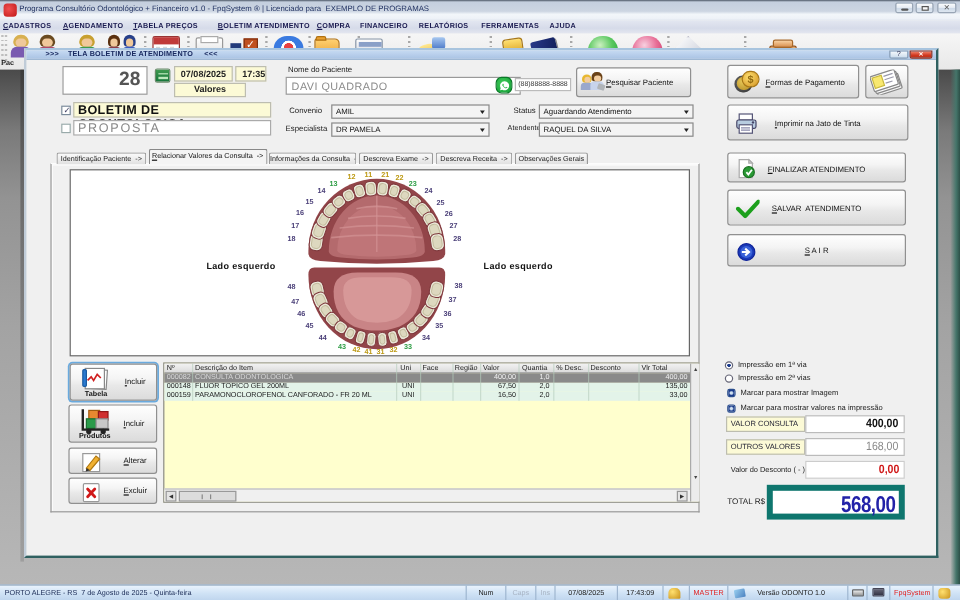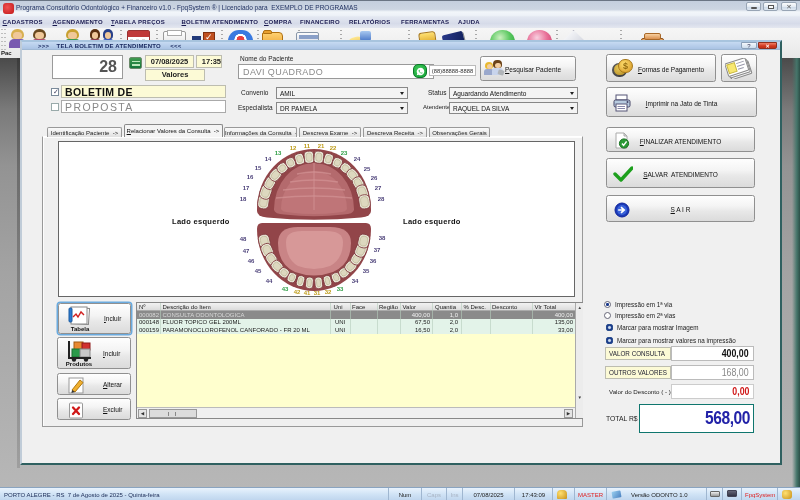--- a/index.html
+++ b/index.html
@@ -268,21 +268,21 @@
   </div>
 <div class="abs yel" style="left:605px;top:366px;width:66px;height:13px;font-size:6.3px;color:#223;line-height:12px;padding-left:3px;white-space:nowrap;">OUTROS VALORES</div>
 <div class="abs" style="left:671px;top:365px;width:83px;height:15px;background:#fff;border:1px solid #bbb;">
     <span class="abs" style="right:4px;top:1px;font-size:10px;color:#888;transform:scaleX(0.88);transform-origin:right;">168,00</span>
   </div>
 <div class="lab" style="left:609px;top:388px;font-size:6.2px;">Valor do Desconto ( - )</div>
 <div class="abs" style="left:671px;top:384px;width:83px;height:15px;background:#fff;border:1px solid #ccc;">
     <span class="abs" style="right:4px;top:1px;font-size:10px;font-weight:bold;color:#d01818;transform:scaleX(0.88);transform-origin:right;">0,00</span>
   </div>
 <div class="lab" style="left:606px;top:415px;font-size:6.8px;white-space:nowrap;">TOTAL R$</div>
-<div class="abs" style="left:639px;top:404px;width:115px;height:29px;background:#fff;border:1px solid #0f766e;">
+<div class="abs" style="left:639px;top:404px;width:115px;height:29px;background:#fff;border:5px solid #0f766e;">
     <span class="abs" style="right:3px;top:2px;font-size:19px;font-weight:bold;color:#2222a8;letter-spacing:-0.5px;transform:scaleX(0.82);transform-origin:right;">568,00</span>
   </div>
 <div class="abs" style="left:42px;top:136px;width:541px;height:291px;background:#f0f0f0;border:1px solid #999;border-top:1px solid #fff;box-shadow:inset 1px 1px 0 #fdfdfd;"></div>
 <div class="abs" style="left:47px;top:127px;width:75px;height:10px;background:linear-gradient(#fafafa,#e0e0e0);border:1px solid #999;border-bottom:none;border-radius:2px 2px 0 0;font-size:6px;color:#222;text-align:center;line-height:10px;white-space:nowrap;overflow:hidden;">Identificação Paciente &nbsp;-&gt;</div>
 <div class="abs" style="left:123.5px;top:124px;width:99px;height:13px;background:#f4f4f4;border:1px solid #888;border-bottom:none;border-radius:2px 2px 0 0;font-size:6px;color:#111;text-align:center;line-height:12px;white-space:nowrap;z-index:2;overflow:hidden;"><u>R</u>elacionar Valores da Consulta &nbsp;-&gt;</div>
 <div class="abs" style="left:224px;top:127px;width:73px;height:10px;background:linear-gradient(#fafafa,#e0e0e0);border:1px solid #999;border-bottom:none;border-radius:2px 2px 0 0;font-size:6px;color:#222;text-align:center;line-height:10px;white-space:nowrap;overflow:hidden;">Informações da Consulta &nbsp;-&gt;</div>
 <div class="abs" style="left:299px;top:127px;width:62px;height:10px;background:linear-gradient(#fafafa,#e0e0e0);border:1px solid #999;border-bottom:none;border-radius:2px 2px 0 0;font-size:6px;color:#222;text-align:center;line-height:10px;white-space:nowrap;overflow:hidden;">Descreva Exame &nbsp;-&gt;</div>
 <div class="abs" style="left:363px;top:127px;width:64px;height:10px;background:linear-gradient(#fafafa,#e0e0e0);border:1px solid #999;border-bottom:none;border-radius:2px 2px 0 0;font-size:6px;color:#222;text-align:center;line-height:10px;white-space:nowrap;overflow:hidden;">Descreva Receita &nbsp;-&gt;</div>
 <div class="abs" style="left:429px;top:127px;width:61px;height:10px;background:linear-gradient(#fafafa,#e0e0e0);border:1px solid #999;border-bottom:none;border-radius:2px 2px 0 0;font-size:6px;color:#222;text-align:center;line-height:10px;white-space:nowrap;overflow:hidden;">Observações Gerais</div>
 <div class="abs" style="left:58px;top:141px;width:517px;height:156px;background:#fff;border:1px solid #666;"></div>

